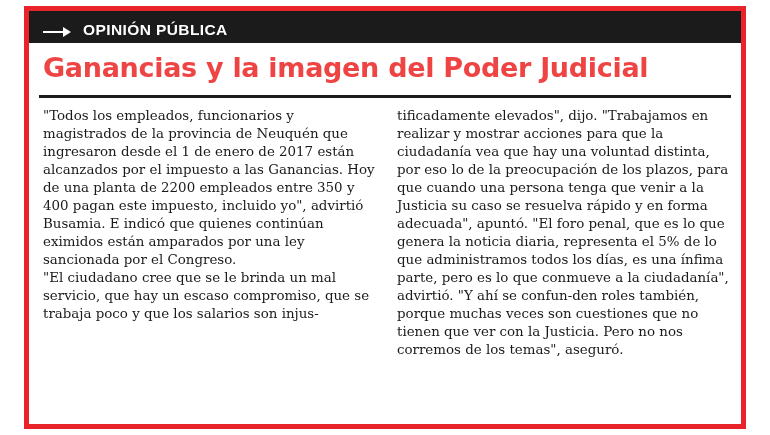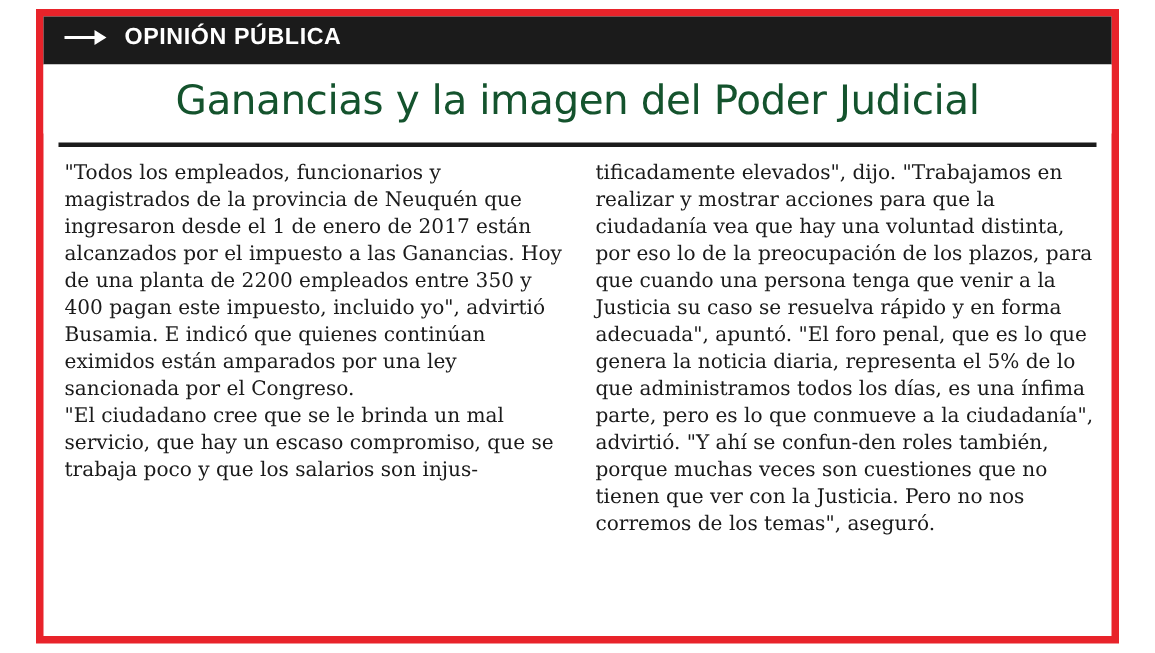--- a/index.html
+++ b/index.html
@@ -34,21 +34,21 @@
     position: absolute;
     left: 29px;
     top: 11px;
     width: 712px;
     height: 413px;
     box-sizing: border-box;
     padding: 0;
   }
   .kicker-bar {
     display: flex;
-    align-items: center;
+    align-items: flex-end;
     height: 32px;
     background: #1b1b1b;
     padding: 0 0 4px 14px;
     box-sizing: border-box;
   }
   .arrow-icon {
     display: inline-block;
     width: 30px;
     height: 14px;
     position: relative;
@@ -80,26 +80,25 @@
     letter-spacing: 0.4px;
     font-family: "Liberation Sans", sans-serif;
   }
   .headline-wrap {
     padding: 10px 14px 6px 14px;
     background: #ffffff;
   }
   .headline {
     font-family: "DejaVu Sans", sans-serif;
     font-size: 27px;
-    font-weight: normal;
-    color: #14532d;
+    font-weight: bold;
+    color: #ef4444;
     line-height: 1.1;
     letter-spacing: -0.3px;
     margin: 0;
-    text-align: center;
   }
   .rule {
     height: 3px;
     background: #1b1b1b;
     margin: 6px 10px 0 10px;
   }
   .body-cols {
     display: flex;
     gap: 22px;
     padding: 9px 12px 0 14px;

